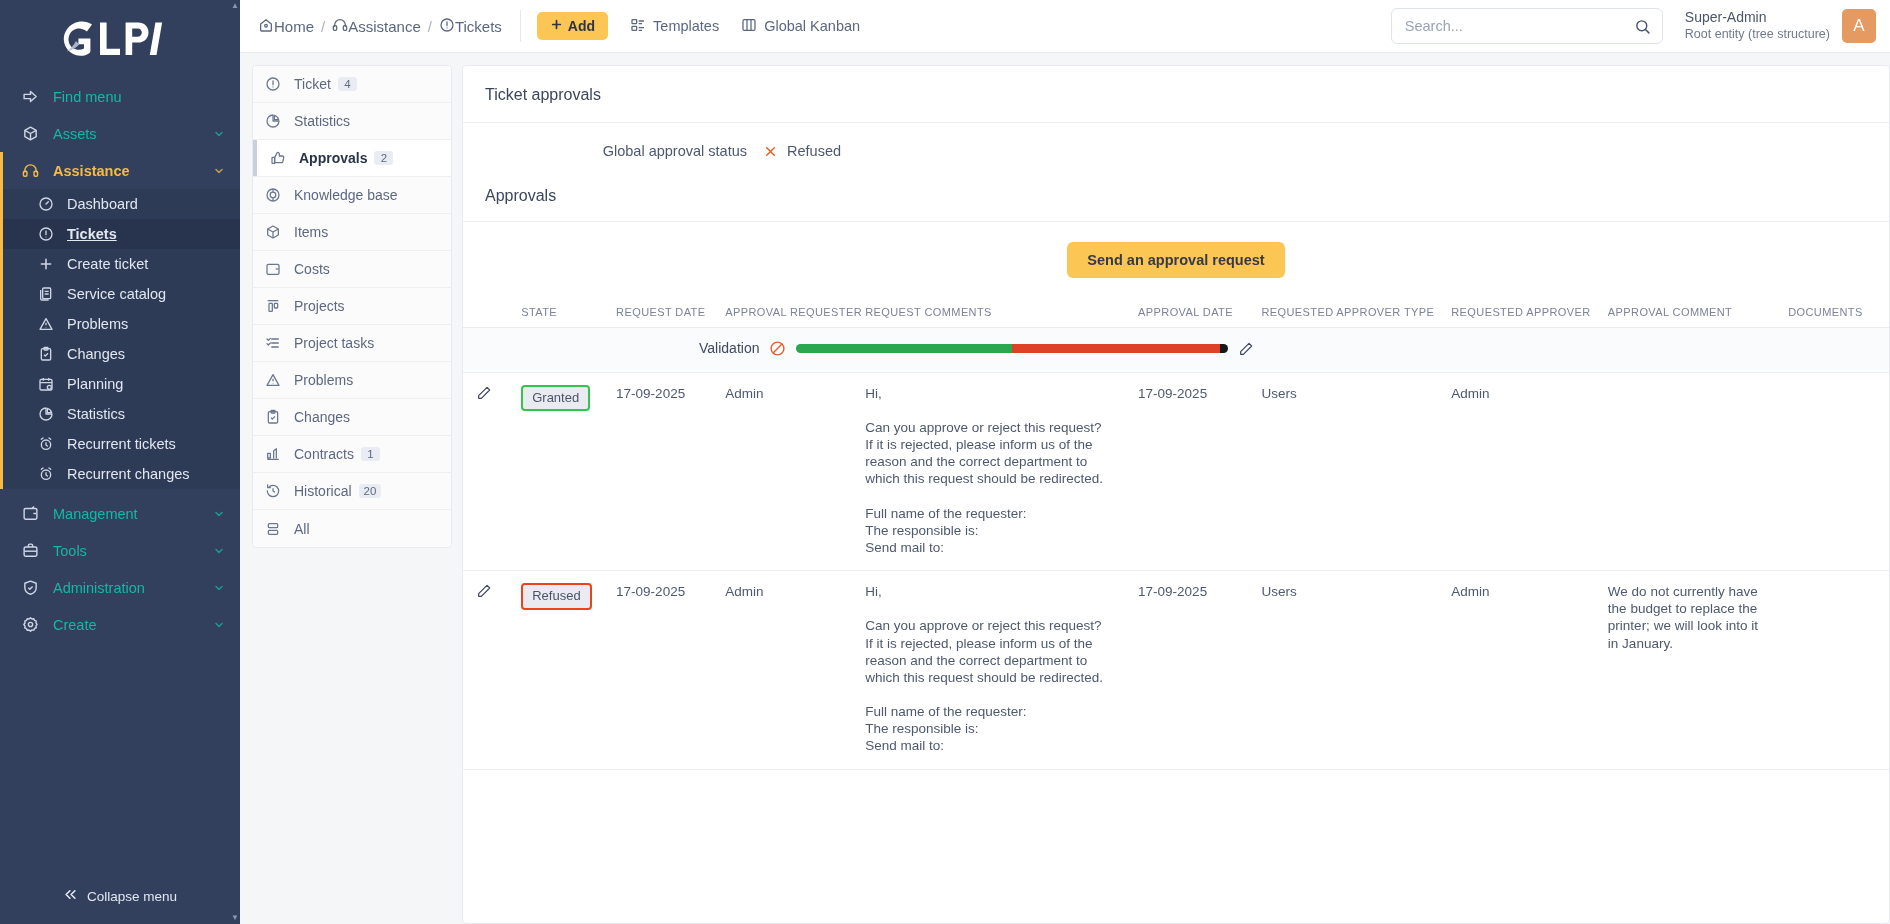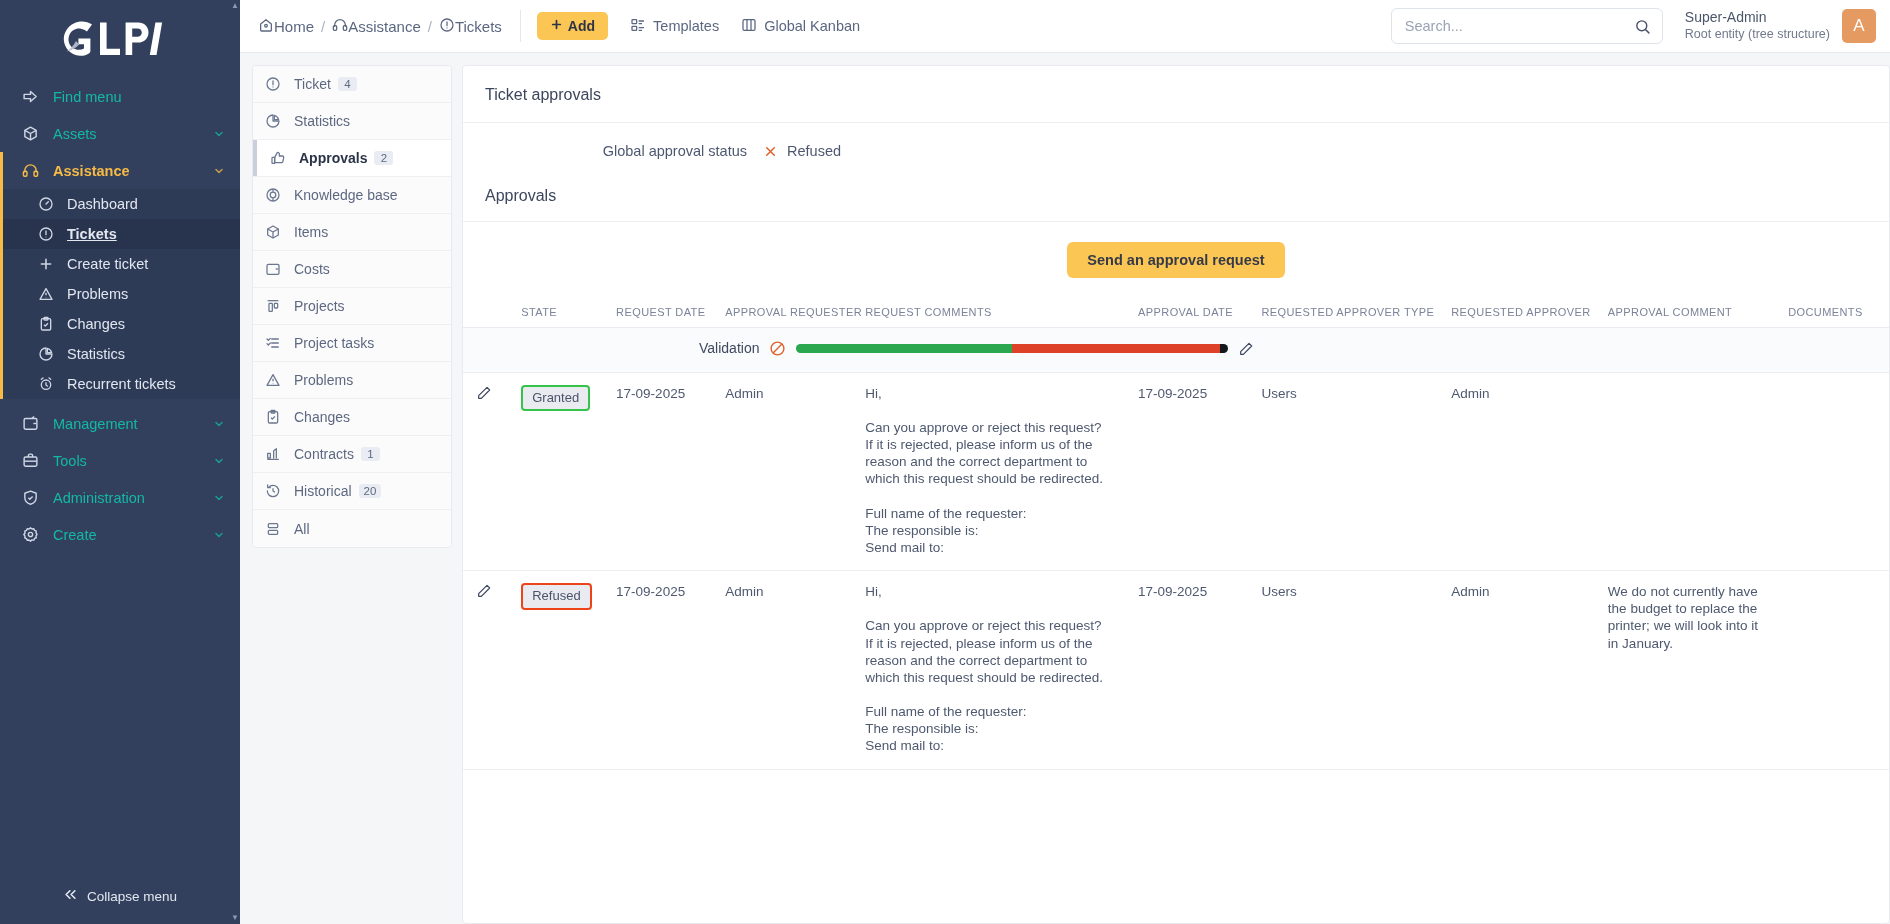--- a/index.html
+++ b/index.html
@@ -472,55 +472,85 @@
           <span class="ico">
             <svg width="16" height="16" viewBox="0 0 24 24" fill="none" stroke="currentColor" stroke-width="2.3" stroke-linecap="round">
                 <path d="M12 5v14M5 12h14"></path>
               </svg>
           </span>
           <span class="lbl">Create ticket</span>
         </div>
         <div class="sb-subitem">
           <span class="ico">
             <svg width="16" height="16" viewBox="0 0 24 24" fill="none" stroke="currentColor" stroke-width="2" stroke-linejoin="round">
+                <rect x="7" y="3" width="12" height="16" rx="1.5"></rect>
+                <path d="M4 6v13a2 2 0 002 2h10"></path>
+                <path d="M10 8h6M10 12h6"></path>
+              </svg>
+          </span>
+          <span class="lbl">Service catalog</span>
+        </div>
+        <div class="sb-subitem">
+          <span class="ico">
+            <svg width="16" height="16" viewBox="0 0 24 24" fill="none" stroke="currentColor" stroke-width="2" stroke-linejoin="round">
                 <path d="M12 4l9 16H3z"></path>
                 <path d="M12 10v4"></path>
                 <circle cx="12" cy="17" r=".7" fill="currentColor" stroke="none"></circle>
               </svg>
           </span>
           <span class="lbl">Problems</span>
         </div>
         <div class="sb-subitem">
           <span class="ico">
             <svg width="16" height="16" viewBox="0 0 24 24" fill="none" stroke="currentColor" stroke-width="2" stroke-linejoin="round">
                 <rect x="5" y="4" width="14" height="17" rx="2"></rect>
                 <rect x="9" y="2" width="6" height="4" rx="1"></rect>
                 <path d="M9 13l2 2 4-4"></path>
               </svg>
           </span>
           <span class="lbl">Changes</span>
         </div>
         <div class="sb-subitem">
           <span class="ico">
             <svg width="16" height="16" viewBox="0 0 24 24" fill="none" stroke="currentColor" stroke-width="2" stroke-linejoin="round">
+                <rect x="3" y="5" width="18" height="16" rx="2"></rect>
+                <path d="M3 10h18M8 3v4M16 3v4"></path>
+                <circle cx="17" cy="17" r="3" fill="#32405e"></circle>
+              </svg>
+          </span>
+          <span class="lbl">Planning</span>
+        </div>
+        <div class="sb-subitem">
+          <span class="ico">
+            <svg width="16" height="16" viewBox="0 0 24 24" fill="none" stroke="currentColor" stroke-width="2" stroke-linejoin="round">
                 <path d="M12 3a9 9 0 109 9h-9z"></path>
                 <path d="M14 3.6A9 9 0 0120.4 10H14z"></path>
               </svg>
           </span>
           <span class="lbl">Statistics</span>
         </div>
         <div class="sb-subitem">
           <span class="ico">
             <svg width="16" height="16" viewBox="0 0 24 24" fill="none" stroke="currentColor" stroke-width="2" stroke-linecap="round">
                 <circle cx="12" cy="13" r="7"></circle>
                 <path d="M12 10v3.5l2 1.5"></path>
                 <path d="M5 5L7.5 3M19 5l-2.5-2"></path>
               </svg>
           </span>
           <span class="lbl">Recurrent tickets</span>
+        </div>
+        <div class="sb-subitem">
+          <span class="ico">
+            <svg width="16" height="16" viewBox="0 0 24 24" fill="none" stroke="currentColor" stroke-width="2" stroke-linecap="round">
+                <circle cx="12" cy="13" r="7"></circle>
+                <path d="M12 10v3.5l2 1.5"></path>
+                <path d="M5 5L7.5 3M19 5l-2.5-2"></path>
+              </svg>
+          </span>
+          <span class="lbl">Recurrent changes</span>
         </div>
       </div>
 
       <div class="sb-item" style="margin-top:6px">
         <span class="ico">
           <svg width="17" height="17" viewBox="0 0 24 24" fill="none" stroke="currentColor" stroke-width="2" stroke-linejoin="round">
               <rect x="3" y="5" width="18" height="15" rx="2"></rect>
               <path d="M16 12h4"></path>
               <path d="M14 5l3-3"></path>
             </svg>

